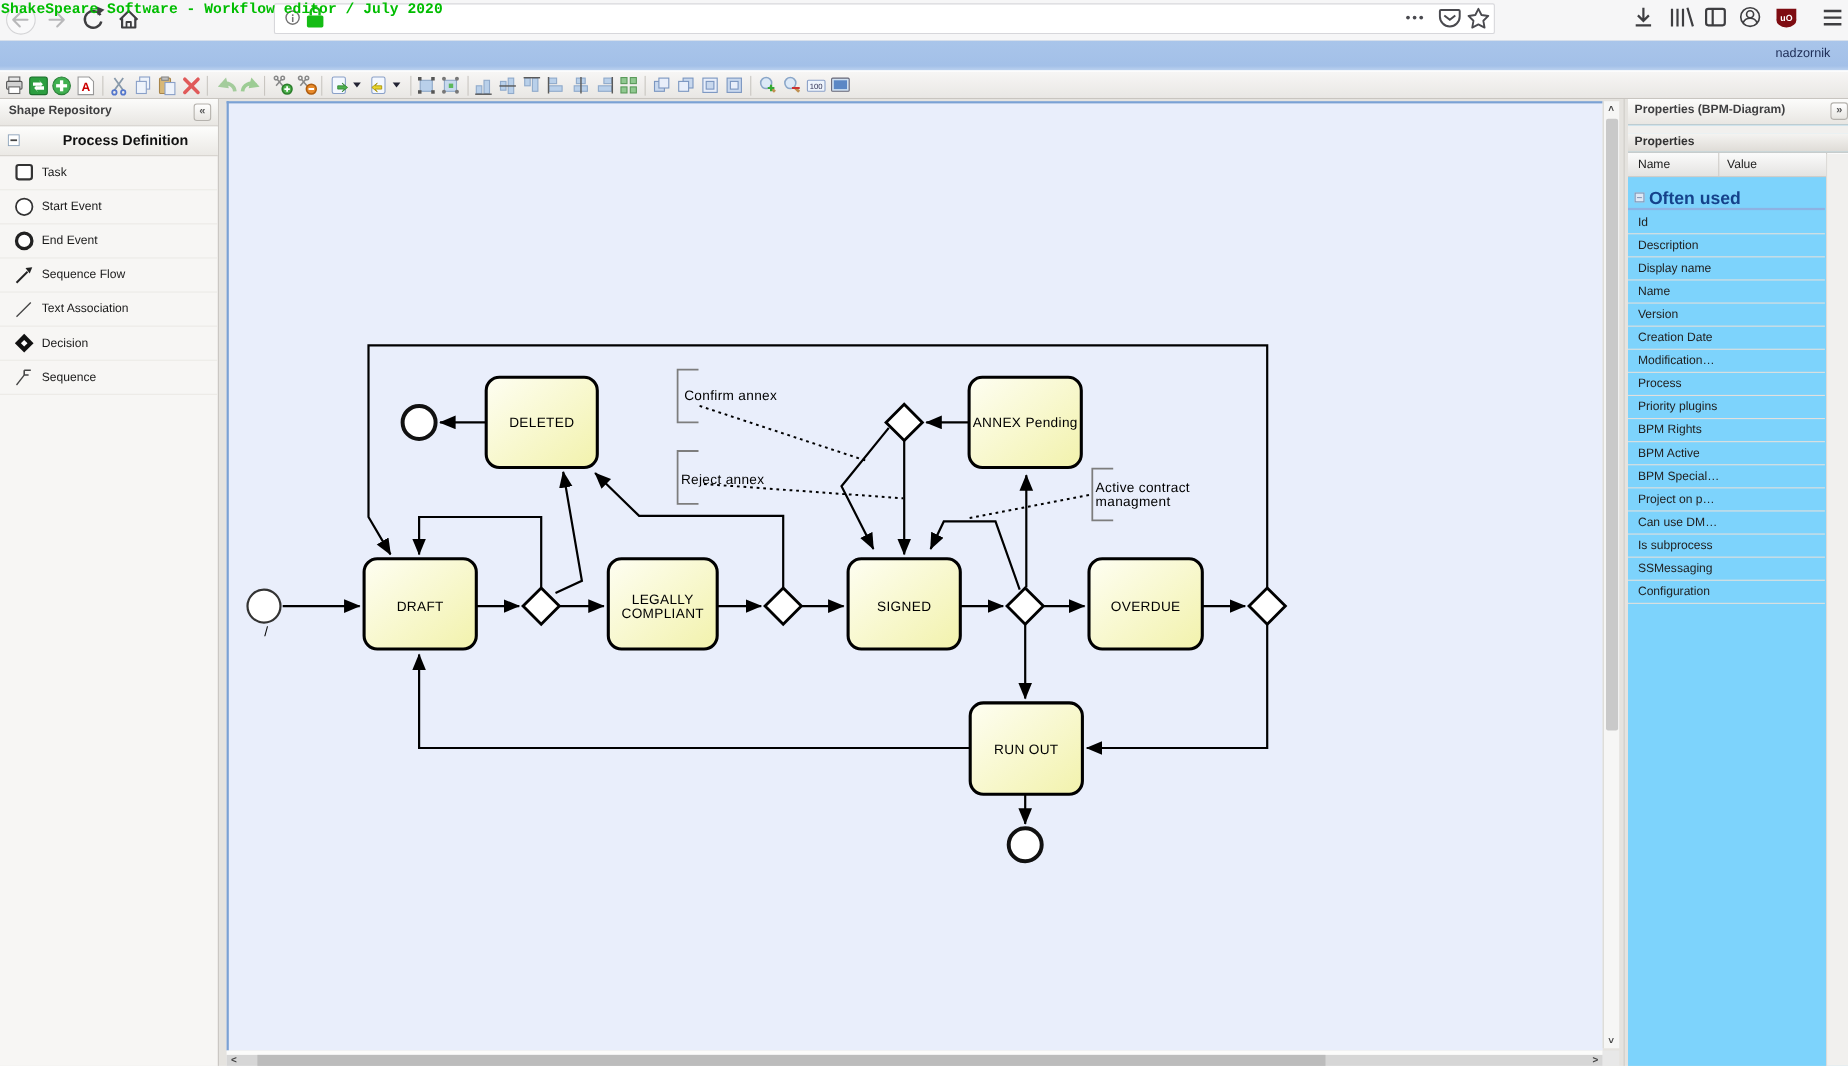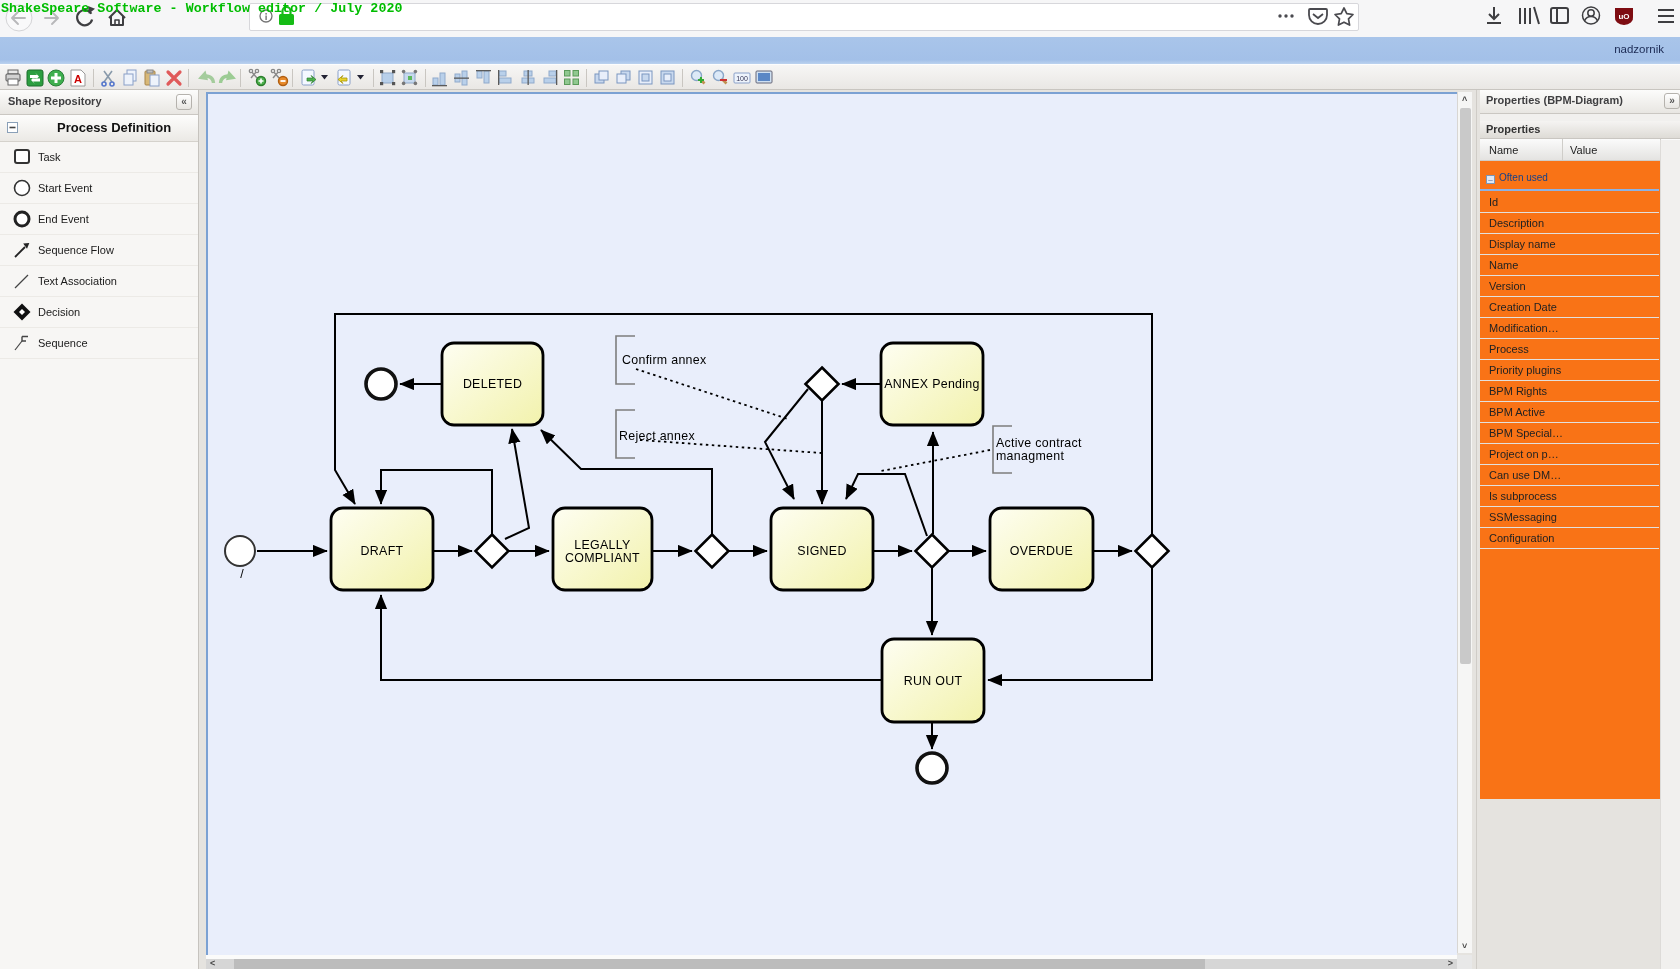--- a/index.html
+++ b/index.html
@@ -28,34 +28,34 @@
 #canvas{position:absolute;left:206px;top:92px;width:1251px;height:863px;background:#e9eefb;border-left:2px solid #7ba1d3;border-top:2px solid #7ba1d3;}
 #rsplit{position:absolute;left:1476px;top:90px;width:1px;height:879px;background:#cfccc7;}
 #vscroll{position:absolute;left:1457px;top:92px;width:15px;height:861px;background:#f6f6f5;border-left:1px solid #d8d6d3;}
 #vthumb{position:absolute;left:2px;top:16px;width:11px;height:556px;background:#c9c9c9;border-radius:2px;}
 #hscroll{position:absolute;left:206px;top:955px;width:1251px;height:14px;background:#fbfbfa;}
 #htrack{position:absolute;left:0;top:4px;width:1251px;height:10px;background:#d6d6d6;}
 #hthumb{position:absolute;left:28px;top:4px;width:971px;height:10px;background:#bcbcbc;}
 .sarrow{position:absolute;font-size:9px;color:#444;font-weight:bold;}
 #corner{position:absolute;left:1457px;top:955px;width:15px;height:14px;background:#e8e8e8;}
 
-#rpanel{position:absolute;left:1480px;top:90px;width:200px;height:709px;background:#f97316;}
+#rpanel{position:absolute;left:1480px;top:90px;width:200px;height:879px;background:#7dd3fc;}
 #rpanel .ghead{position:relative;height:24px;background:linear-gradient(#fcfcfb,#e8e6e2);border-bottom:1px solid #cac7c2;}
 #rpanel .ghead .t{position:absolute;left:6px;top:4px;font-size:11px;font-weight:bold;color:#3f3f41;}
 #rgap2{position:relative;height:7px;background:#f1f0ee;}
 #props-sub{position:relative;height:18px;background:linear-gradient(#f5f4f2,#dedbd6);border-bottom:1px solid #c9c6c1;}
 #props-sub .t{position:absolute;left:6px;top:2px;font-size:11px;font-weight:bold;color:#333;}
 #tblhead{position:relative;height:22px;background:linear-gradient(#fbfbfb,#e4e3e1);border-bottom:1px solid #cfcdc9;}
 #tblhead .n{position:absolute;left:9px;top:5px;font-size:11px;color:#222;}
 #tblhead .v{position:absolute;left:90px;top:5px;font-size:11px;color:#222;}
 #tblhead .d1{position:absolute;left:82px;top:0;width:1px;height:22px;background:#cfcdc9;}
 #tblhead .d2{position:absolute;left:180px;top:0;width:1px;height:22px;background:#cfcdc9;}
 #often{position:relative;height:31px;}
 #often .ic{position:absolute;left:6px;top:14px;width:9px;height:9px;border:1px solid #7a96b8;background:#dfe8f5;font-size:8px;line-height:7px;text-align:center;color:#44608a;}
-#often .t{position:absolute;left:19px;top:11px;font-size:10px;font-weight:normal;color:#15428b;}
+#often .t{position:absolute;left:19px;top:11px;font-size:16px;font-weight:bold;color:#15428b;}
 #often .ul{position:absolute;left:0px;top:28px;width:179px;height:2px;background:#8db2e3;}
 .prow{position:relative;height:21px;border-bottom:1px solid #e2e0dd;width:179px;}
 .prow .t{position:absolute;left:9px;top:4px;font-size:11px;color:#222;}
 #rgap{position:absolute;left:1660px;top:140px;width:20px;height:829px;background:#f1f0ee;border-left:1px solid #dddbd8;}
 </style>
 </head>
 <body>
 <div id="browser">
 <svg class="abs" style="left:0;top:0" width="249" height="38" viewBox="0 0 249 38">
   <circle cx="19" cy="18" r="13" fill="#f9f9fa" stroke="#d4d4d6" stroke-width="1"></circle>

